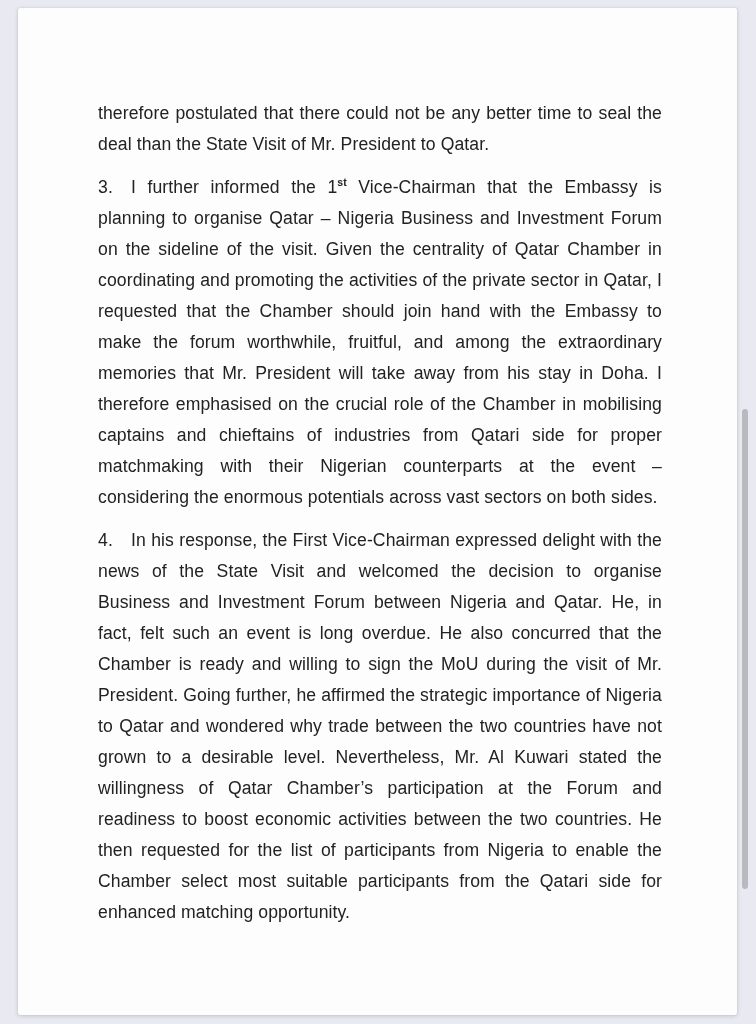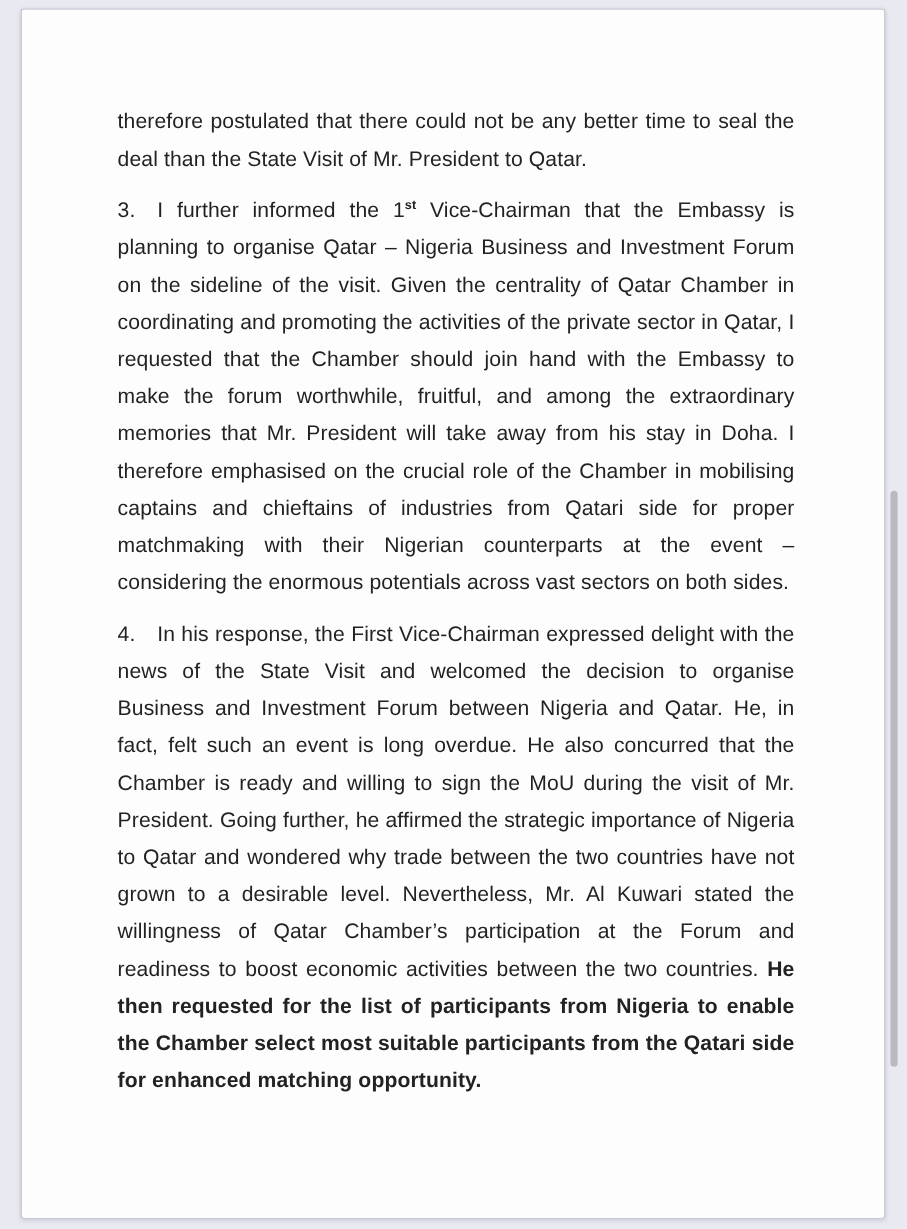--- a/index.html
+++ b/index.html
@@ -20,39 +20,39 @@
     top: 8px;
     width: 719px;
     height: 1007px;
     background: #fdfdfd;
     border-radius: 2px;
     box-shadow: 0 1px 4px rgba(40,40,70,0.18), 0 0 1px rgba(40,40,70,0.25);
     box-sizing: border-box;
     padding: 78px 75px 0 80px;
   }
   .doc-body p.para {
-    margin: 0 0 12px 0;
+    margin: 12px 0 12px 0;
     font-size: 17.6px;
     line-height: 31px;
     color: #222222;
     text-align: justify;
     letter-spacing: 0.1px;
   }
   .para-number {
     display: inline-block;
     width: 33px;
   }
   .doc-body sup {
     font-size: 0.6em;
     line-height: 0;
     vertical-align: super;
     font-weight: bold;
   }
   .doc-body .bold {
-    font-weight: bold;
+    font-weight: normal;
   }
   .scrollbar-thumb {
     position: absolute;
     left: 742px;
     top: 409px;
     width: 6px;
     height: 480px;
     border-radius: 3px;
     background: #b9b9bf;
   }

